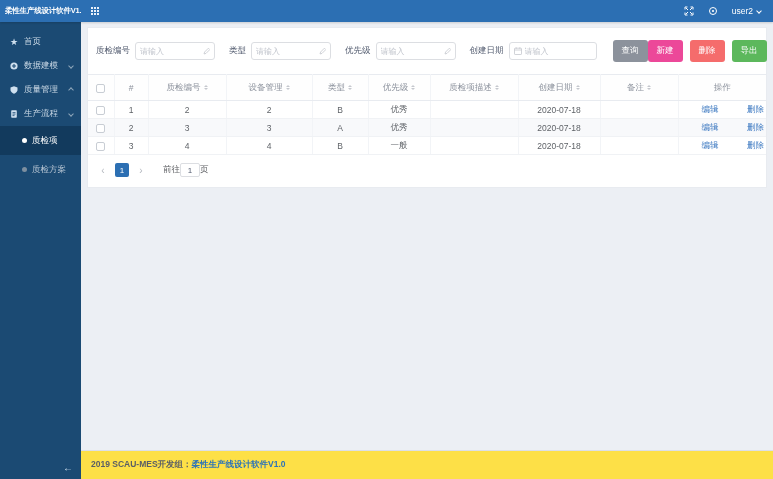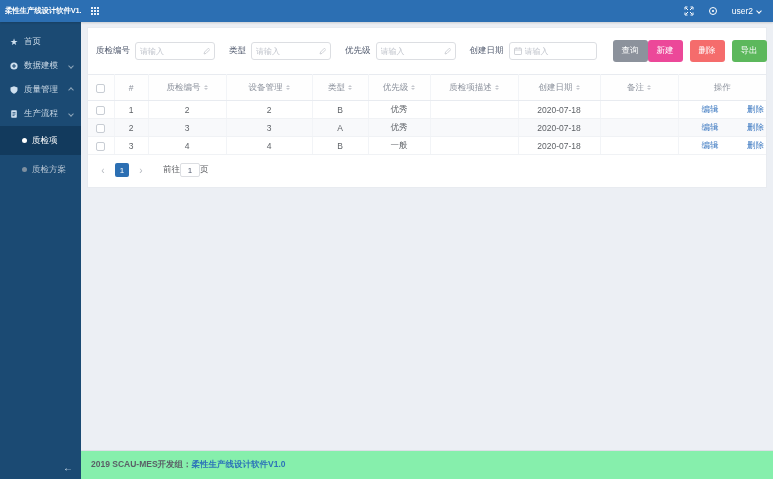--- a/index.html
+++ b/index.html
@@ -79,21 +79,21 @@
   .pg { display:flex; align-items:center; padding:8px 8px 10px 8px; gap:5px; color:#606266; }
   .pg-arrow { width:14px; height:14px; display:flex; align-items:center; justify-content:center;
     color:#b4b8bf; font-size:10px; cursor:pointer; }
   .pg-page { width:14px; height:14px; background:#2c6fb3; color:#fff; border-radius:2px;
     display:flex; align-items:center; justify-content:center; font-size:8px; cursor:pointer; }
   .pg-goto { margin-left:10px; display:flex; align-items:center; gap:0; color:#606266; }
   .pg-goto input { width:20px; height:14px; border:1px solid #dcdee2; border-radius:2px;
     text-align:center; font-size:8px; color:#515a6e; outline:none; font-family:inherit; }
 
   
-  .ftr { position:absolute; bottom:0; left:0; right:0; height:29px; background:#86efac;
+  .ftr { position:absolute; bottom:0; left:0; right:0; height:29px; background:#fde047;
     border-top:1px solid #dcdfe6; display:flex; align-items:center; padding-left:10px;
     font-weight:bold; color:#5a5e66; font-size:8.5px; }
   .ftr a { color:#2d74b9; text-decoration:none; }
   svg { display:block; }
 </style>
 </head>
 <body>
 
 <div class="page">
 

